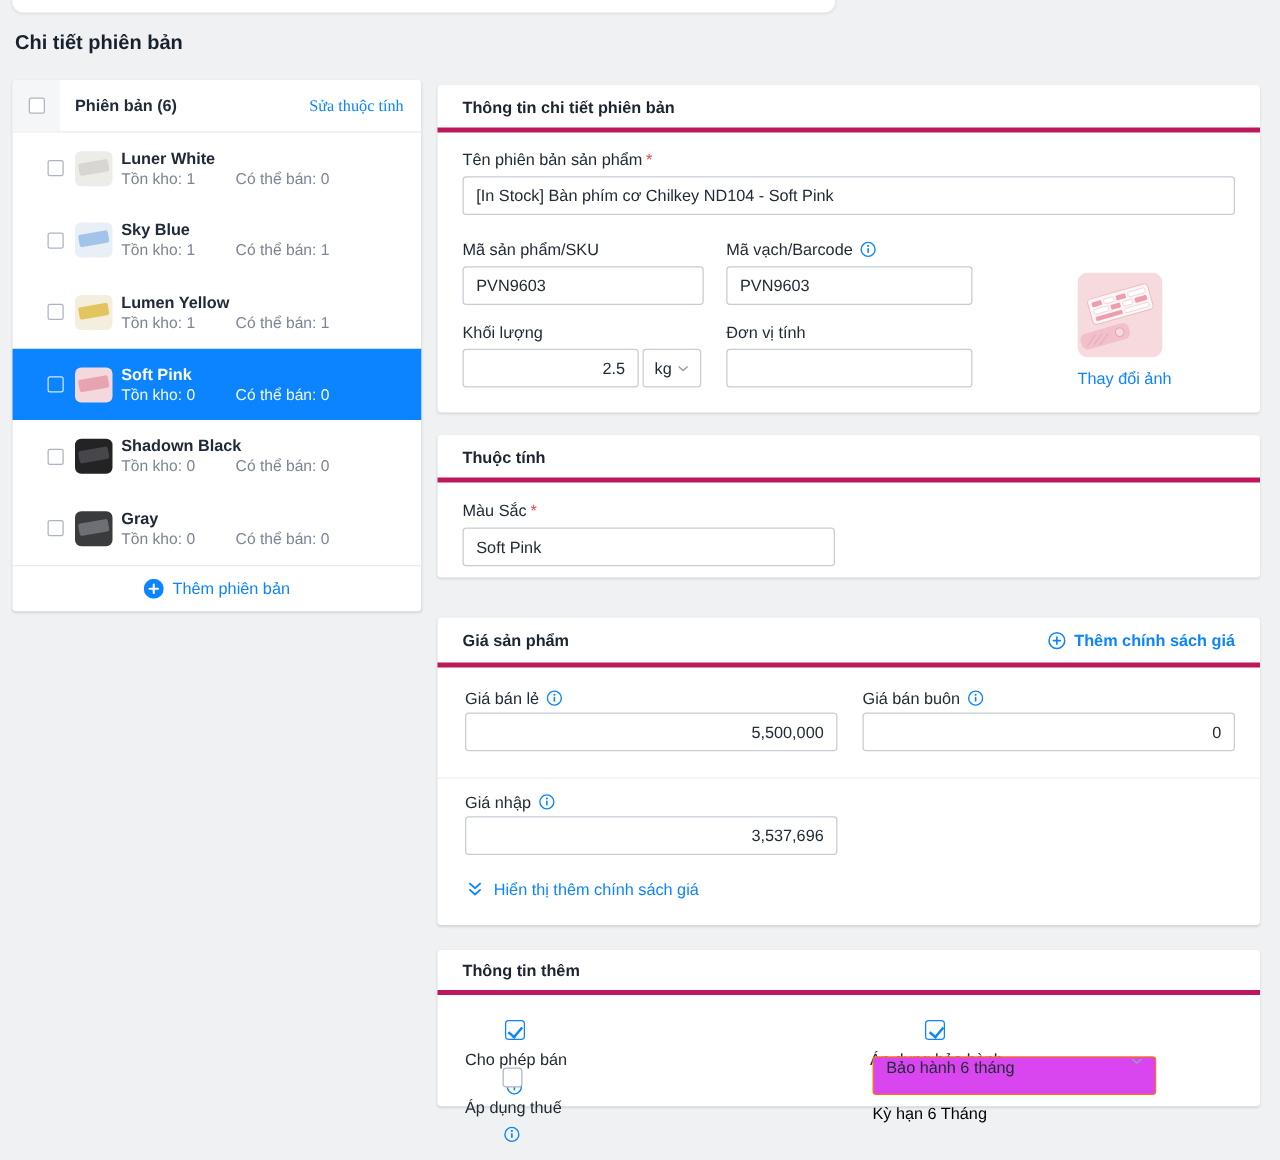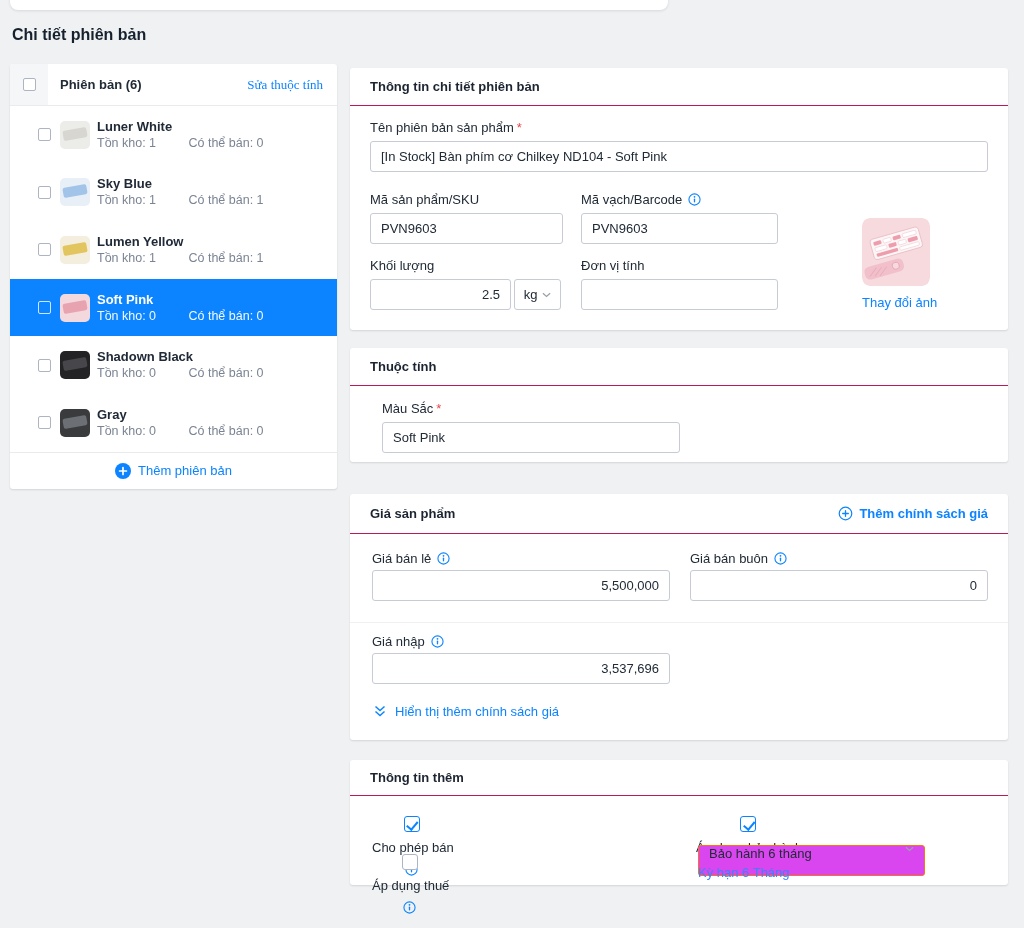--- a/index.html
+++ b/index.html
@@ -56,21 +56,21 @@
   .vl-stats { color:#7b8494; font-size:12.5px; }
   .vl-stats .s1 { display:inline-block; width:88px; }
   .vl-item.selected { background:#0c84ff; }
   .vl-item.selected .vl-name { color:#fff; }
   .vl-item.selected .vl-stats { color:rgba(255,255,255,.95); }
   .vl-item.selected .cbx { border-color:rgba(255,255,255,.8); background:transparent; }
   .vl-footer { height:37px; border-top:1px solid #e9ebee; display:flex; align-items:center; justify-content:center; gap:7px; cursor:pointer; }
 
   
   .rcard { left:350px; width:658px; }
-  .card-h { display:flex; align-items:center; height:38px; padding:0 20px; border-bottom:1px solid #be185d; font-weight:bold; color:#1b2430; }
+  .card-h { display:flex; align-items:center; height:38px; padding:0 20px; border-bottom:4px solid #be185d; font-weight:bold; color:#1b2430; }
   .c1 { top:68px; height:262px; }
   .c2 { top:348px; height:114px; }
   .c3 { top:494px; height:246px; }
   .c4 { top:760px; height:125px; }
 
   input.ctl {
     font-family:"Liberation Sans",sans-serif; font-size:13px; color:#212b36;
     border:1px solid #c6cbd4; border-radius:3px; height:31px; padding:0 10px;
     background:#fff; outline:none; width:100%;
   }
@@ -86,21 +86,21 @@
   .wgroup { display:flex; gap:3px; }
   .wgroup input { width:141px; }
   .unit-select {
     width:47px; height:31px; border:1px solid #c6cbd4; border-radius:3px;
     display:flex; align-items:center; justify-content:center; gap:5px; cursor:pointer; background:#fff;
   }
   .img-box { position:absolute; top:150px; right:78px; width:68px; text-align:center; }
   .img-box svg { display:block; border-radius:8px; }
   .change-img { display:inline-block; margin-top:9px; white-space:nowrap; }
 
-  .c2-body { padding:15px 32px 0; }
+  .c2-body { padding:15px 20px 0; }
   .c2-body input { width:298px; }
 
   .c3 .card-h { height:40px; }
   .abs { position:absolute; }
   .c3 .lab1 { top:57px; left:22px; } .c3 .lab2 { top:57px; left:340px; }
   .c3 .inp1 { top:76px; left:22px; width:298px; } .c3 .inp2 { top:76px; left:340px; width:298px; }
   .c3 .divider { top:128px; left:0; right:0; border-top:1px solid #eef0f2; }
   .c3 .lab3 { top:140px; left:22px; }
   .c3 .inp3 { top:159px; left:22px; width:298px; }
   .c3 .more { top:210px; left:24px; display:flex; align-items:center; gap:9px; cursor:pointer; }
@@ -108,21 +108,21 @@
   .c4 .card-h { height:36px; }
   .cb-row { display:flex; align-items:center; gap:8px; cursor:pointer;flex-direction:column; }
   .cb-row .ilab { margin-right:-2px; }
   .c4 .r1a { top:56px; left:22px; } .c4 .r1b { top:56px; left:346px; }
   .c4 .r2a { top:94px; left:22px; }
   .warranty-select {
     top:85px; left:348px; width:227px; height:31px; border:1px solid #f97316; border-radius:3px;
     display:flex; padding:0 10px; cursor:pointer; background:#d946ef;
   }
   .warranty-select .chev { margin-left:auto; }
-  .c4 .note { top:105px; left:348px; color:#3b82f6; }
+  .c4 .note { top:123px; left:348px; color:#000000; }
 
   .info-ic { display:inline-block; vertical-align:-2px; }
   .hlabel-ic { display:inline-flex; align-items:center; gap:6px; }
 </style>
 </head>
 <body>
 
 <div class="top-strip"></div>
 
 <div class="page-title">Chi tiết phiên bản</div>

